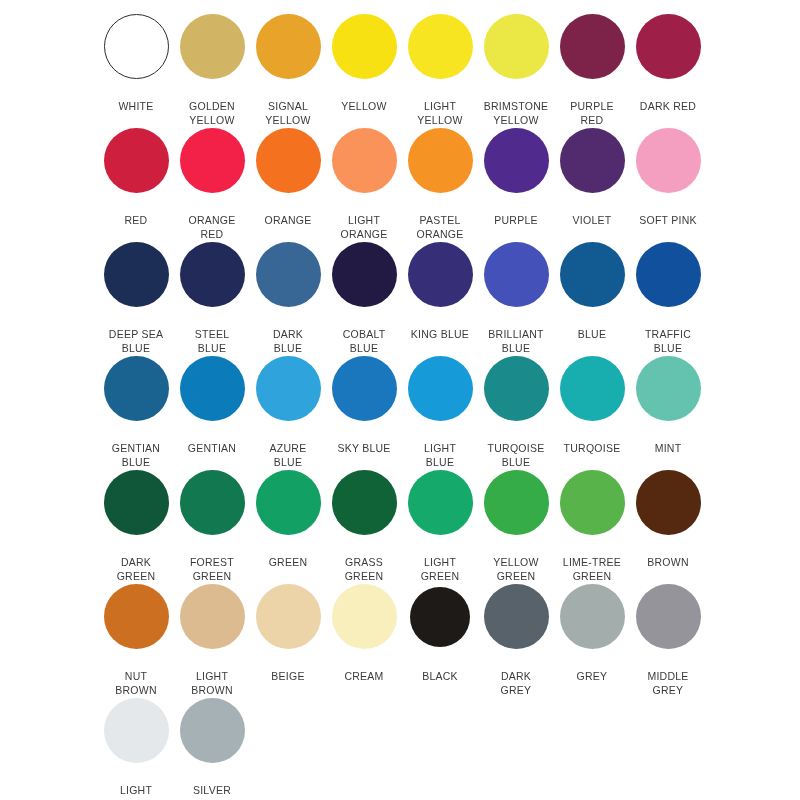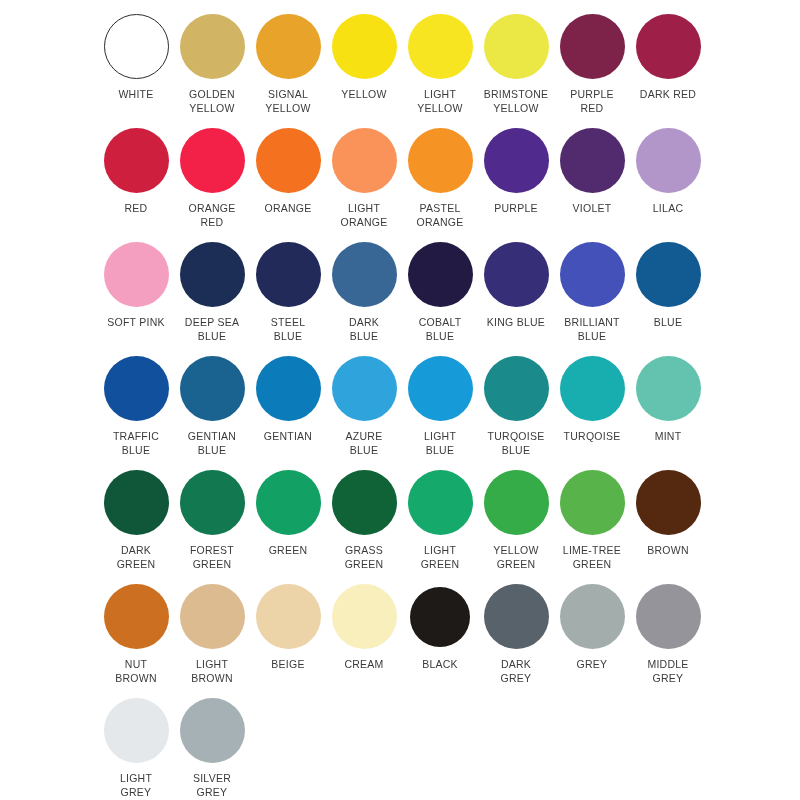--- a/index.html
+++ b/index.html
@@ -65,21 +65,21 @@
     margin-top: 3px;
   }
   .swatch-label {
     font-size: 10.5px;
     line-height: 13.5px;
     color: #3b3b3b;
     text-align: center;
     letter-spacing: 0.25px;
     white-space: pre-line;
     text-transform: uppercase;
-    margin-top: 4px;
+    margin-top: 16px;
     width: 78px;
   }
 </style>
 </head>
 <body>
 
 <div id="swatch-sheet">
   <div class="swatch-grid" id="grid">
       <div class="swatch-cell">
         <div class="swatch-disc-wrap">
@@ -174,26 +174,20 @@
         <div class="swatch-label">PURPLE</div>
       </div>
       <div class="swatch-cell">
         <div class="swatch-disc-wrap">
           <div class="swatch-disc" title="#522a6e" style="background: rgb(82, 42, 110);"></div>
         </div>
         <div class="swatch-label">VIOLET</div>
       </div>
       <div class="swatch-cell">
         <div class="swatch-disc-wrap">
-          <div class="swatch-disc" title="#b296ca" style="background: rgb(178, 150, 202);"></div>
-        </div>
-        <div class="swatch-label">LILAC</div>
-      </div>
-      <div class="swatch-cell">
-        <div class="swatch-disc-wrap">
           <div class="swatch-disc" title="#f49fc0" style="background: rgb(244, 159, 192);"></div>
         </div>
         <div class="swatch-label">SOFT PINK</div>
       </div>
       <div class="swatch-cell">
         <div class="swatch-disc-wrap">
           <div class="swatch-disc" title="#1c2e55" style="background: rgb(28, 46, 85);"></div>
         </div>
         <div class="swatch-label">DEEP SEA
 BLUE</div>
@@ -257,20 +251,26 @@
           <div class="swatch-disc" title="#0b7cb9" style="background: rgb(11, 124, 185);"></div>
         </div>
         <div class="swatch-label">GENTIAN</div>
       </div>
       <div class="swatch-cell">
         <div class="swatch-disc-wrap">
           <div class="swatch-disc" title="#2fa4dc" style="background: rgb(47, 164, 220);"></div>
         </div>
         <div class="swatch-label">AZURE
 BLUE</div>
+      </div>
+      <div class="swatch-cell">
+        <div class="swatch-disc-wrap">
+          <div class="swatch-disc" title="#1b77bd" style="background: rgb(27, 119, 189);"></div>
+        </div>
+        <div class="swatch-label">SKY BLUE</div>
       </div>
       <div class="swatch-cell">
         <div class="swatch-disc-wrap">
           <div class="swatch-disc" title="#169bd8" style="background: rgb(22, 155, 216);"></div>
         </div>
         <div class="swatch-label">LIGHT
 BLUE</div>
       </div>
       <div class="swatch-cell">
         <div class="swatch-disc-wrap">

